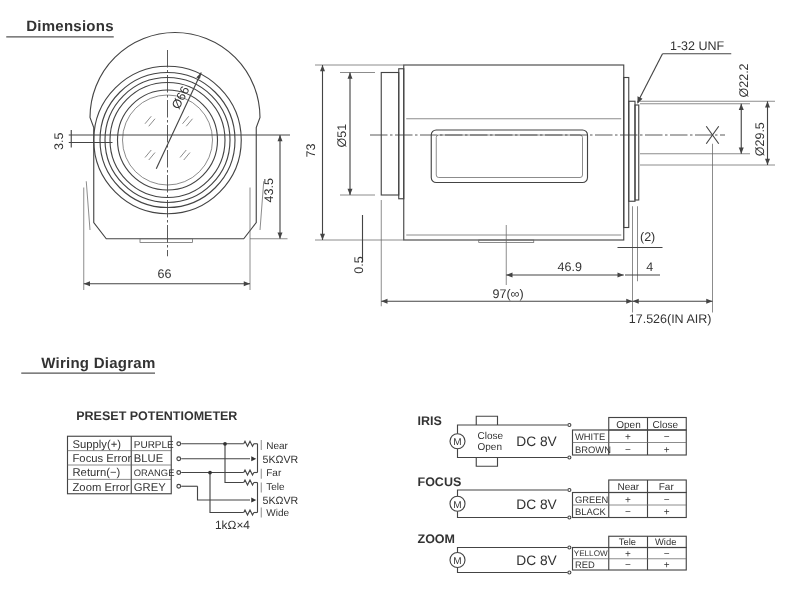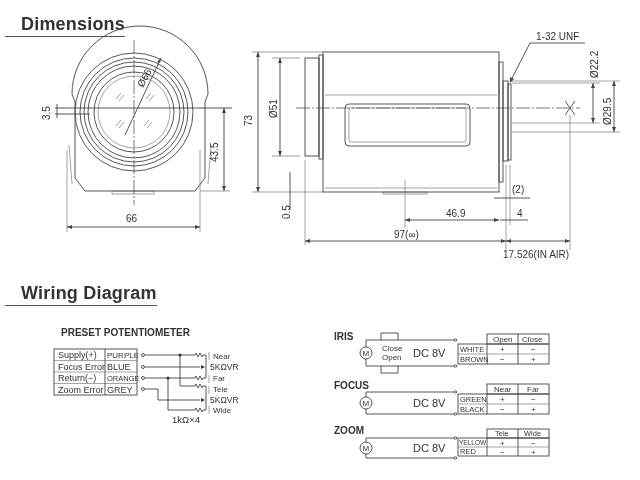--- a/index.html
+++ b/index.html
@@ -1,19 +1,19 @@
 <!DOCTYPE html>
 <html><head>
 <meta charset="utf-8">
 <style>
   html, body { margin:0; padding:0; background:#ffffff; }
   body { width:640px; height:480px; position:relative; overflow:hidden; font-family:"Liberation Sans", sans-serif; color:#222; }
-  .heading { position:absolute; font-weight:bold; font-size:18px; color:#333; border-bottom:1.5px solid #555; padding-bottom:1px; letter-spacing:0.2px;padding-left:16px; }
+  .heading { position:absolute; font-weight:bold; font-size:12px; color:#333; border-bottom:1.5px solid #555; padding-bottom:1px; letter-spacing:0.2px;padding-left:16px; }
   #h-dim { left:5px; top:14px; }
-  #h-wire { left:5px; top:283px; }
+  #h-wire { left:17px; top:283px; }
   svg { position:absolute; left:0; top:0; }
   .t { font-family:"Liberation Sans", sans-serif; fill:#333; }
   .ln { stroke:#444; stroke-width:0.9; fill:none; }
   .lt { stroke:#666; stroke-width:0.6; fill:none; }
   .ctr { stroke:#444; stroke-width:0.7; fill:none; stroke-dasharray:14 2 2 2; }
 </style>
 </head>
 <body>
 
 <div class="heading" id="h-dim">Dimensions</div>

